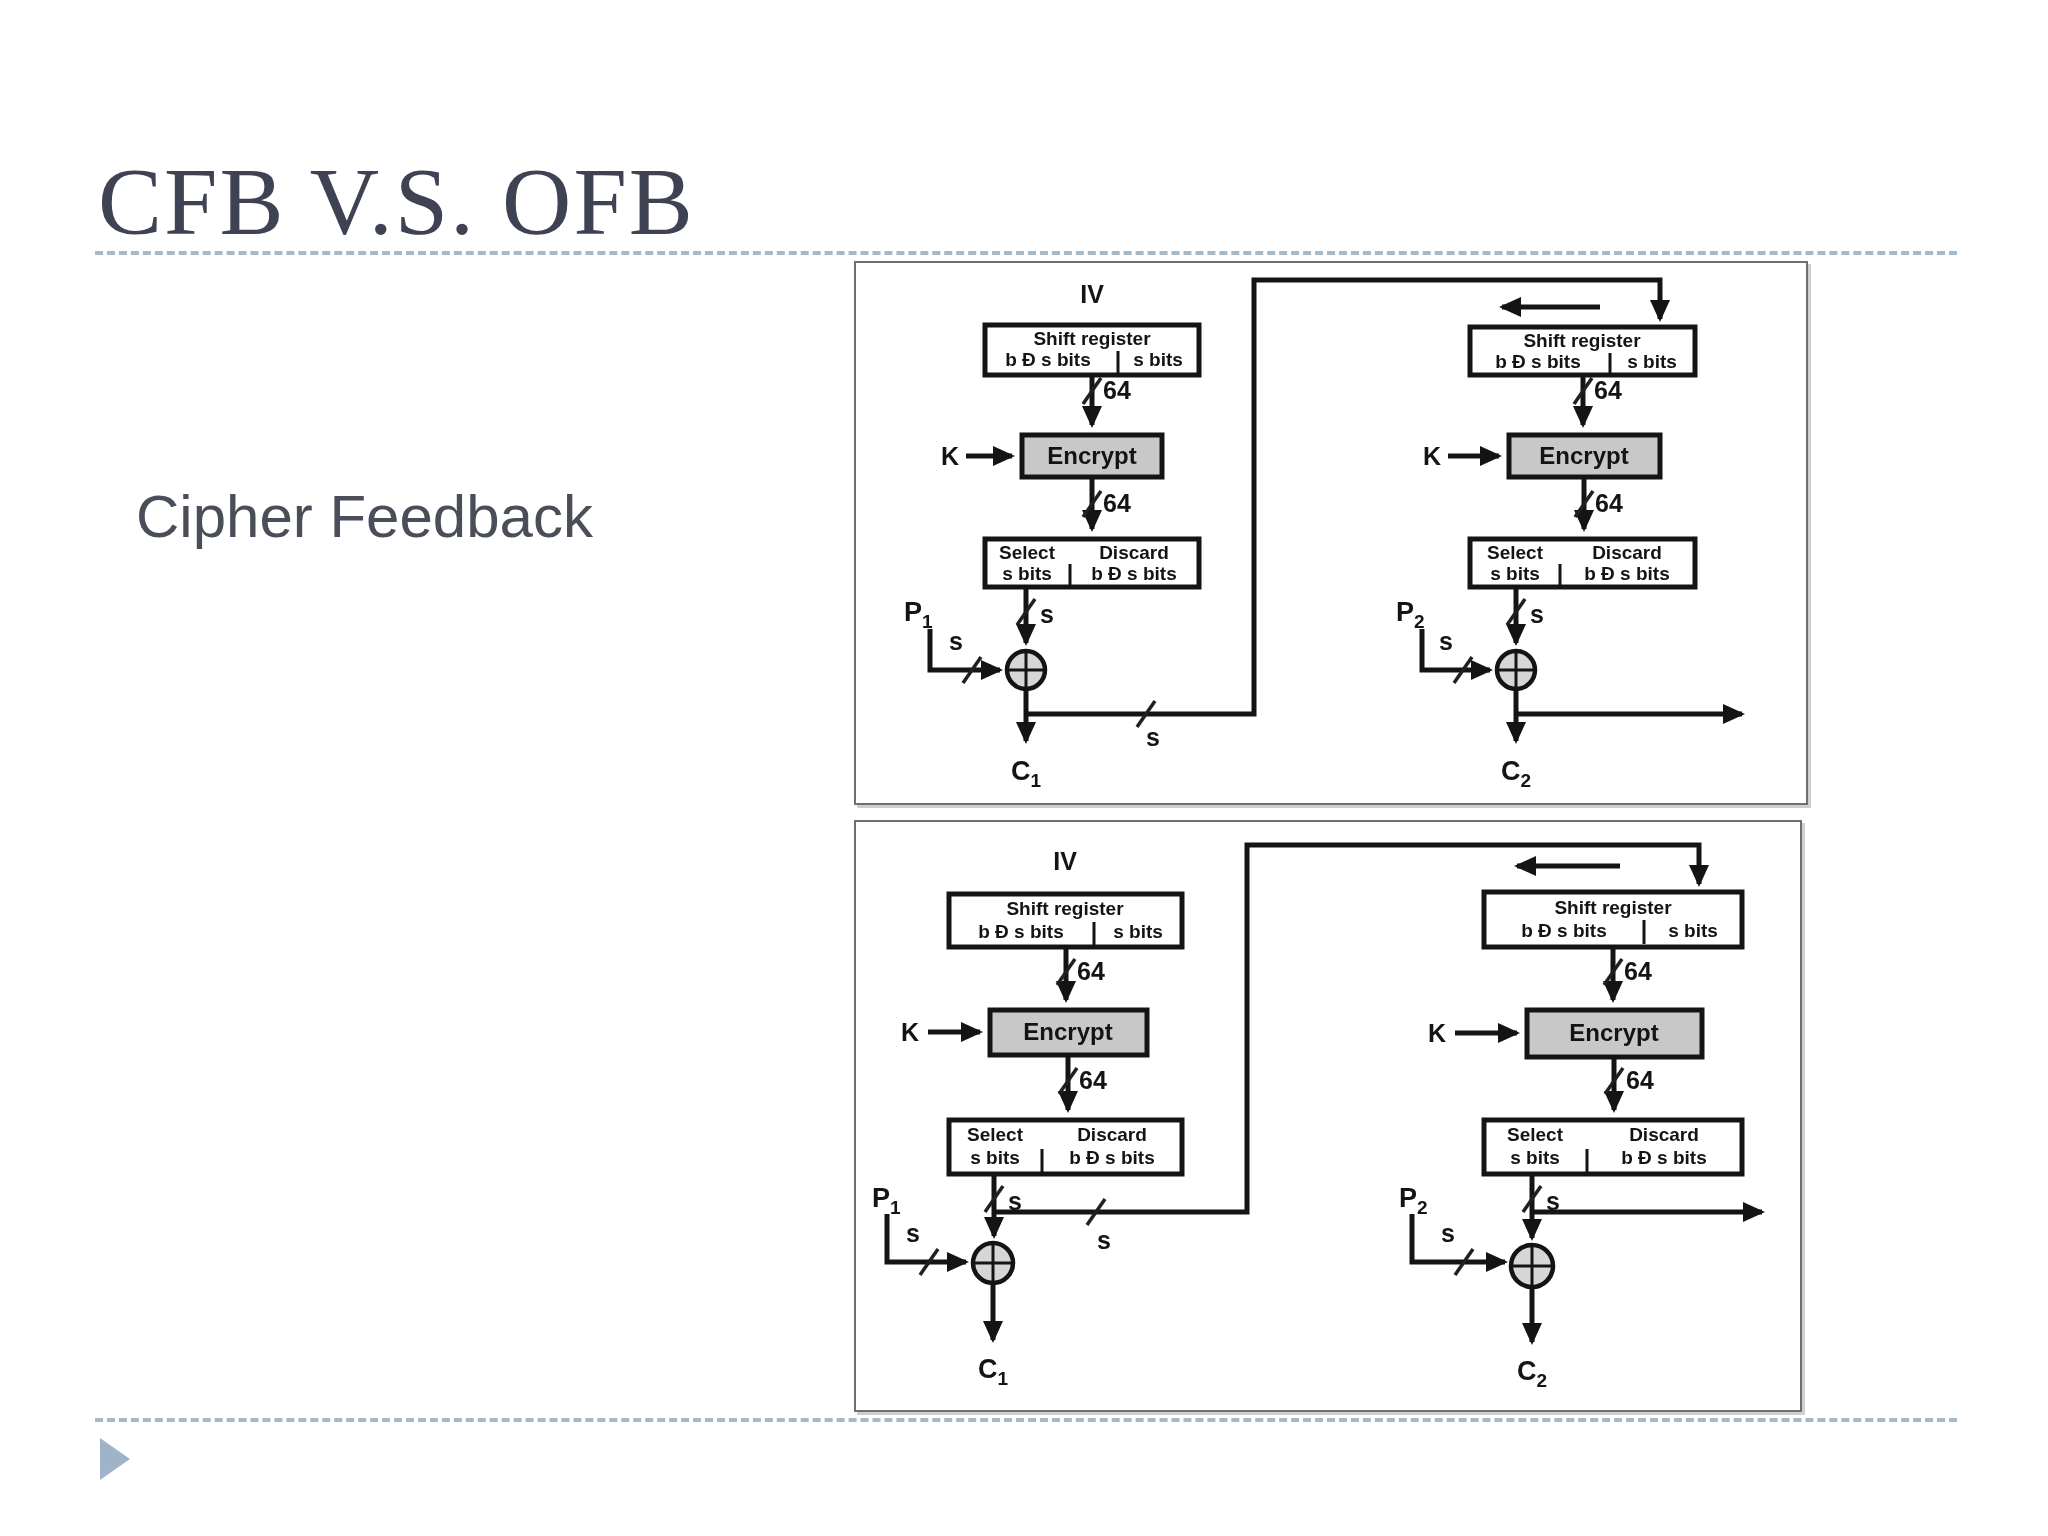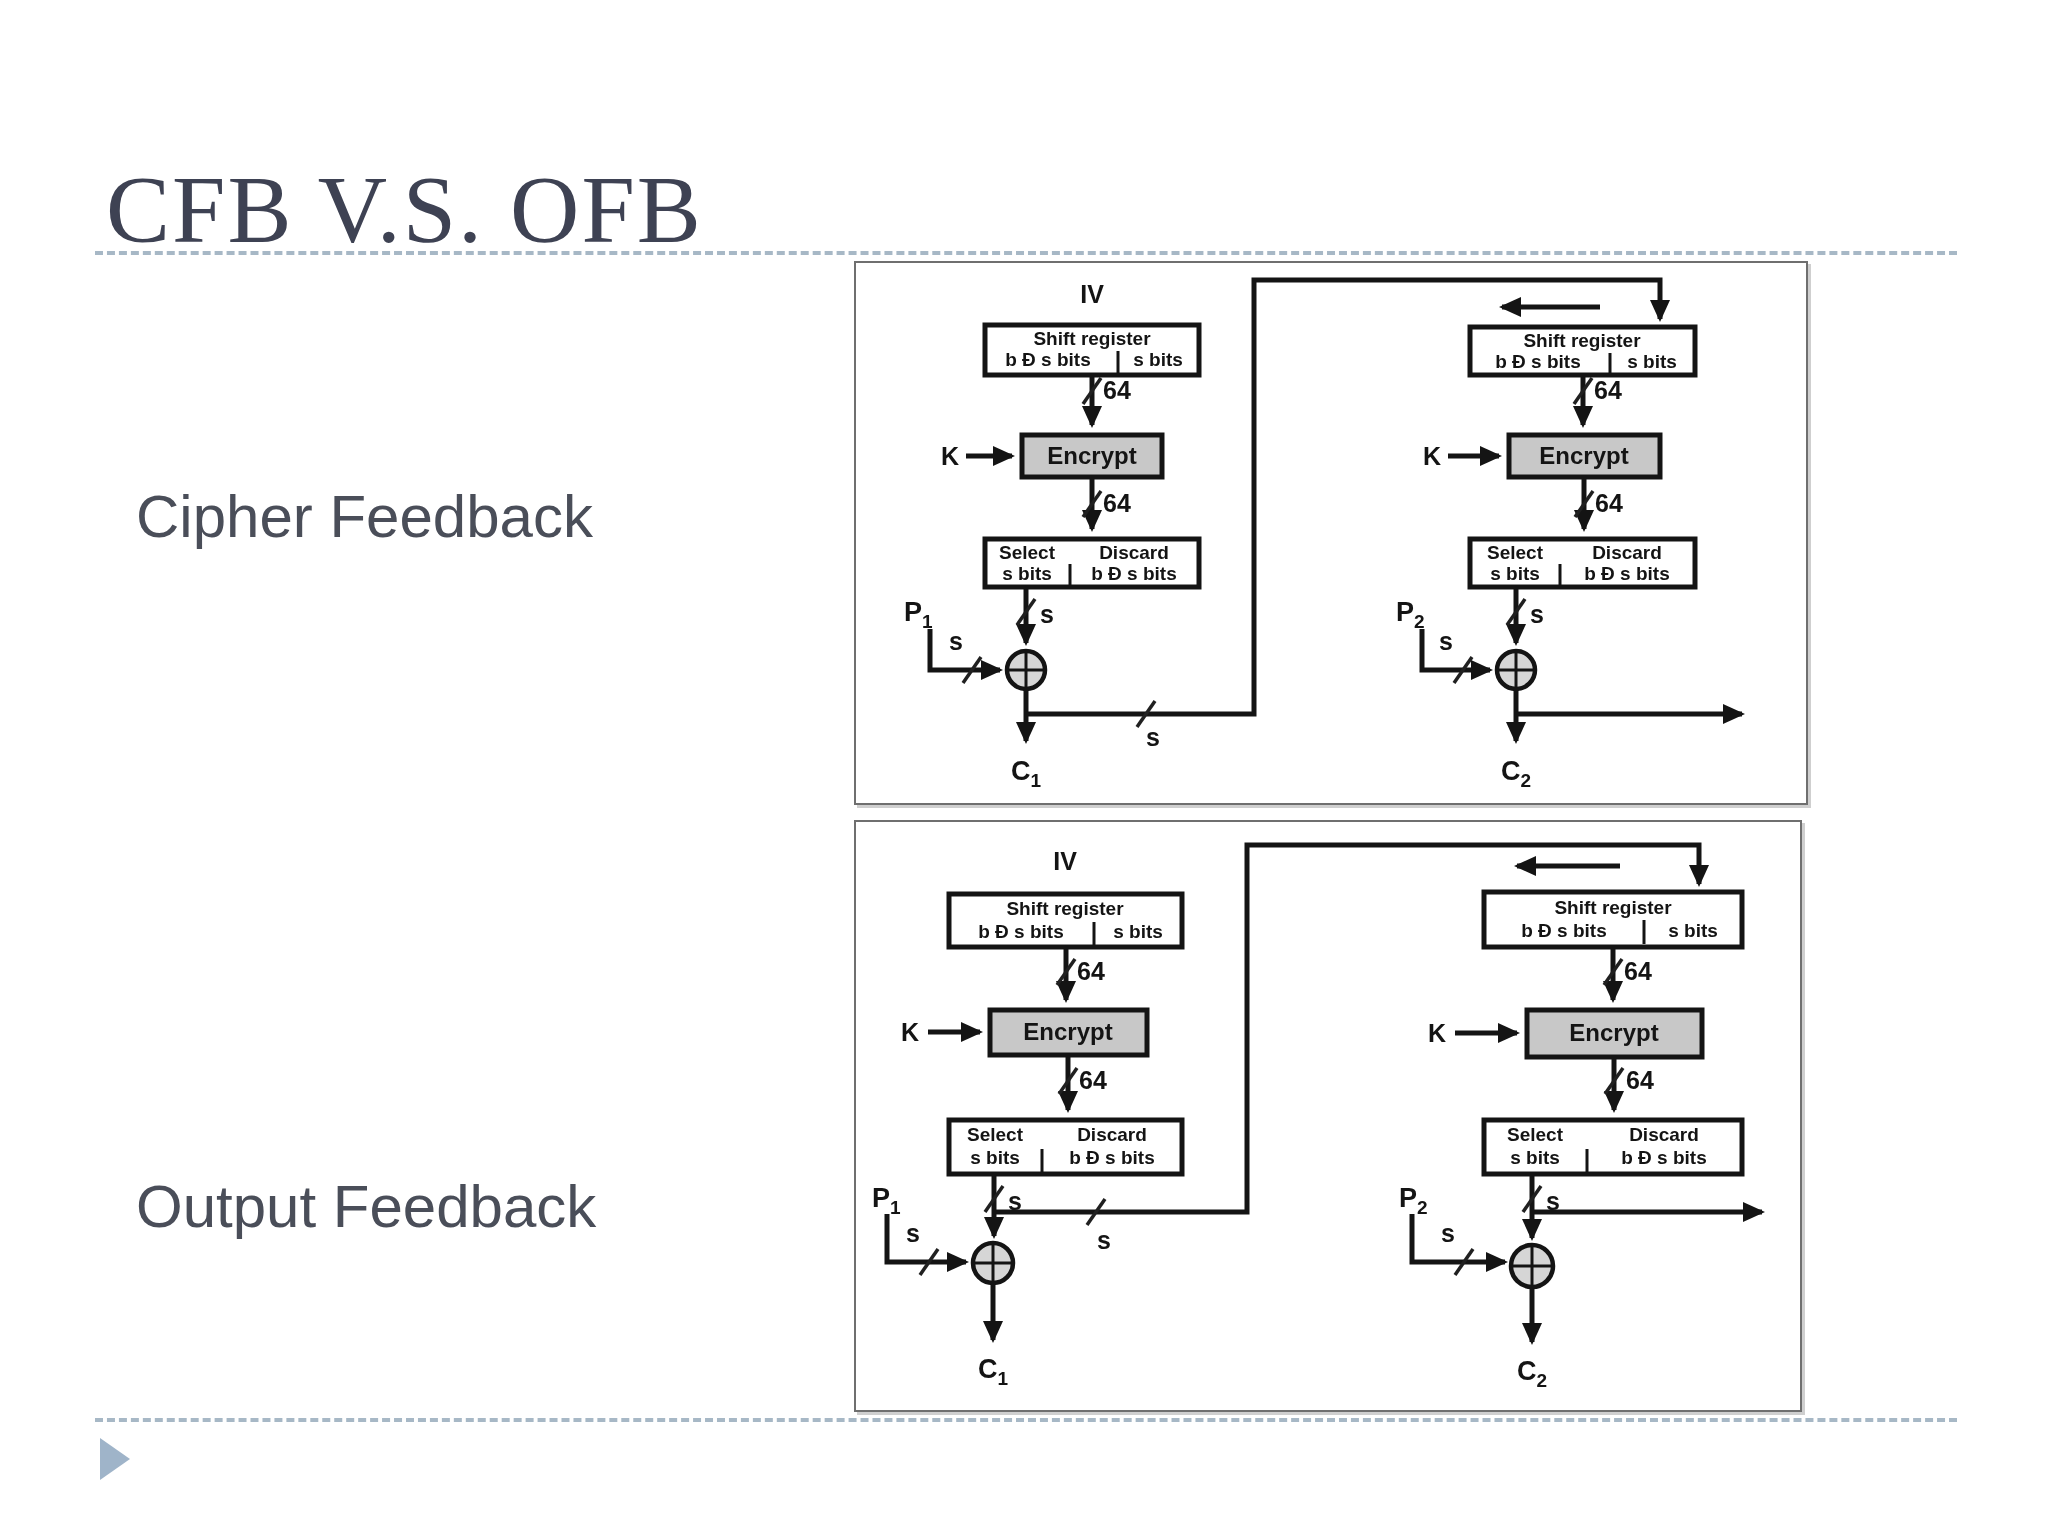--- a/index.html
+++ b/index.html
@@ -1,18 +1,18 @@
 <!DOCTYPE html>
 <html><head>
 <meta charset="utf-8">
 <style>
   html,body{margin:0;padding:0;background:#e8e8e8;}
   .slide{position:relative;width:2048px;height:1536px;background:#ffffff;overflow:hidden;
          font-family:"Liberation Sans",sans-serif;}
-  .title{position:absolute;left:98px;top:146px;margin:8px;font-family:"Liberation Serif",serif;
+  .title{position:absolute;left:98px;top:146px;margin:0;font-family:"Liberation Serif",serif;
          font-weight:400;font-size:96px;letter-spacing:2px;color:#3e4253;white-space:nowrap;}
   .rule{position:absolute;left:95px;width:1862px;height:0;border-top:4px dashed #a7b8c6;}
   .rule-top{top:251px}
   .rule-bottom{top:1418px}
   .side-label{position:absolute;left:136px;font-size:60px;color:#4a4e59;white-space:nowrap;margin-top:20px;}
   .cipher{top:462px}
   .output{top:1152px}
   .figure{position:absolute;background:#fff;border:2px solid #6f6f6f;box-shadow:3px 3px 0 #cfcfcf;}
   .figure-cfb{left:854px;top:261px;width:950px;height:540px;}
   .figure-ofb{left:854px;top:820px;width:944px;height:588px;}
@@ -35,21 +35,20 @@
   .mid{text-anchor:middle}
 </style>
 </head>
 <body>
 
 <div class="slide">
 
   <h1 class="title">CFB V.S. OFB</h1>
   <div class="rule rule-top"></div>
   <div class="side-label cipher">Cipher Feedback</div>
-  <div class="side-label output">Output Feedback</div>
 
   <div class="figure figure-cfb">
     <svg viewBox="0 0 950 540">
       <defs>
         <marker id="ah-t" markerUnits="userSpaceOnUse" markerWidth="24" markerHeight="22" refX="19" refY="10" orient="auto">
           <path d="M0,0 L22,10 L0,20 Z" fill="#141414"></path>
         </marker>
       </defs>
 
       <g>

